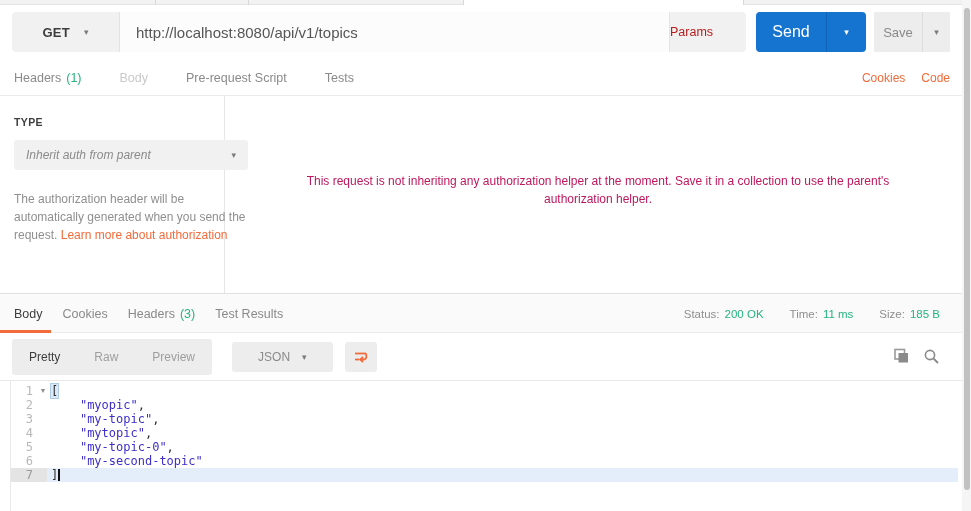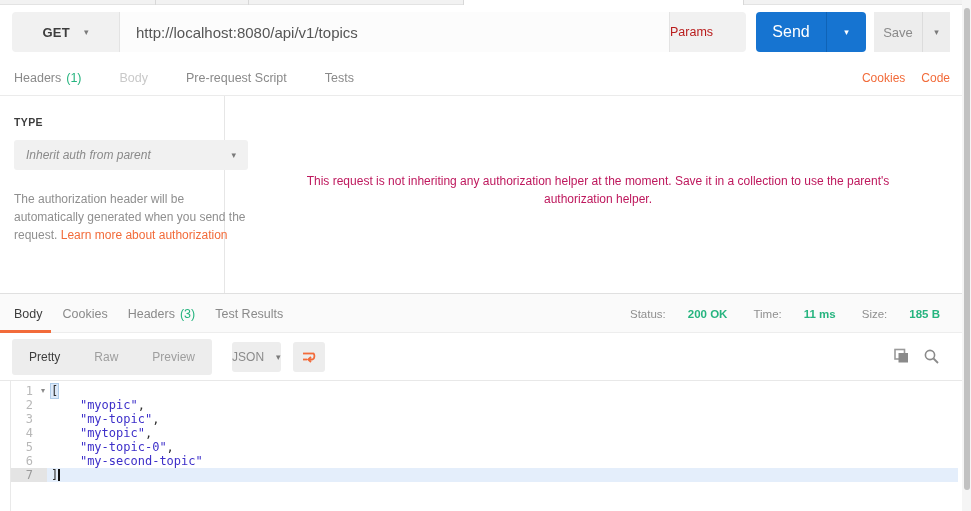--- a/index.html
+++ b/index.html
@@ -68,33 +68,33 @@
   .auth-message { margin-top:76px; max-width:590px; text-align:center;
     font-size:12px; line-height:18px; color:#be185d; }
 
   
   .resp-header { left:0; top:293px; width:971px; height:40px; background:#fafafa;
     border-top:1px solid #e0e0e0; }
   .resp-header::before { background:#ededed; }
   .resp-tabs .tab { margin-right:20px; }
   .resp-meta { position:absolute; right:31px; top:0; height:100%; display:flex;
     align-items:center; gap:26px; }
-  .meta-item { display:flex; align-items:center; gap:22px; font-size:11.5px; }
+  .meta-item { display:flex; align-items:center; gap:5px; font-size:11.5px; }
   .meta-label { color:#8f8f8f; }
-  .meta-value { color:var(--green);font-weight:bold; }
+  .meta-value { color:var(--green); }
 
   
   .resp-toolbar { position:absolute; left:0; top:333px; width:971px; height:48px;
     border-bottom:1px solid #e8e8e8; display:flex; align-items:center; padding-left:12px; }
   .view-group { display:flex; background:#ededed; border-radius:3px; height:36px; overflow:hidden; }
   .view-btn { padding:0 17px; display:flex; align-items:center; font-size:12px;
     color:#9e9e9e; cursor:pointer; }
   .view-btn.active { color:#3d3d3d; }
   .format-select { margin-left:20px; height:30px; background:#ededed; border-radius:3px;
-    display:flex; align-items:center; gap:12px; padding:0 0; cursor:pointer; }
+    display:flex; align-items:center; gap:12px; padding:0 26px; cursor:pointer; }
   .format-value { font-size:12px; color:#8a8a8a; }
   .beautify-btn { margin-left:12px; width:32px; height:30px; background:#ededed;
     border-radius:3px; display:flex; align-items:center; justify-content:center; cursor:pointer; }
   .tool-icons { position:absolute; right:31px; display:flex; gap:12px; align-items:center; }
   .icon-btn { width:18px; height:18px; display:flex; align-items:center; justify-content:center; cursor:pointer; }
 
   
   .editor { position:absolute; left:10px; top:381px; right:13px; bottom:0;
     border-left:1px solid #e9e9e9; padding-top:3px;
     font-family:"DejaVu Sans Mono","Liberation Mono",monospace; font-size:12px; }

